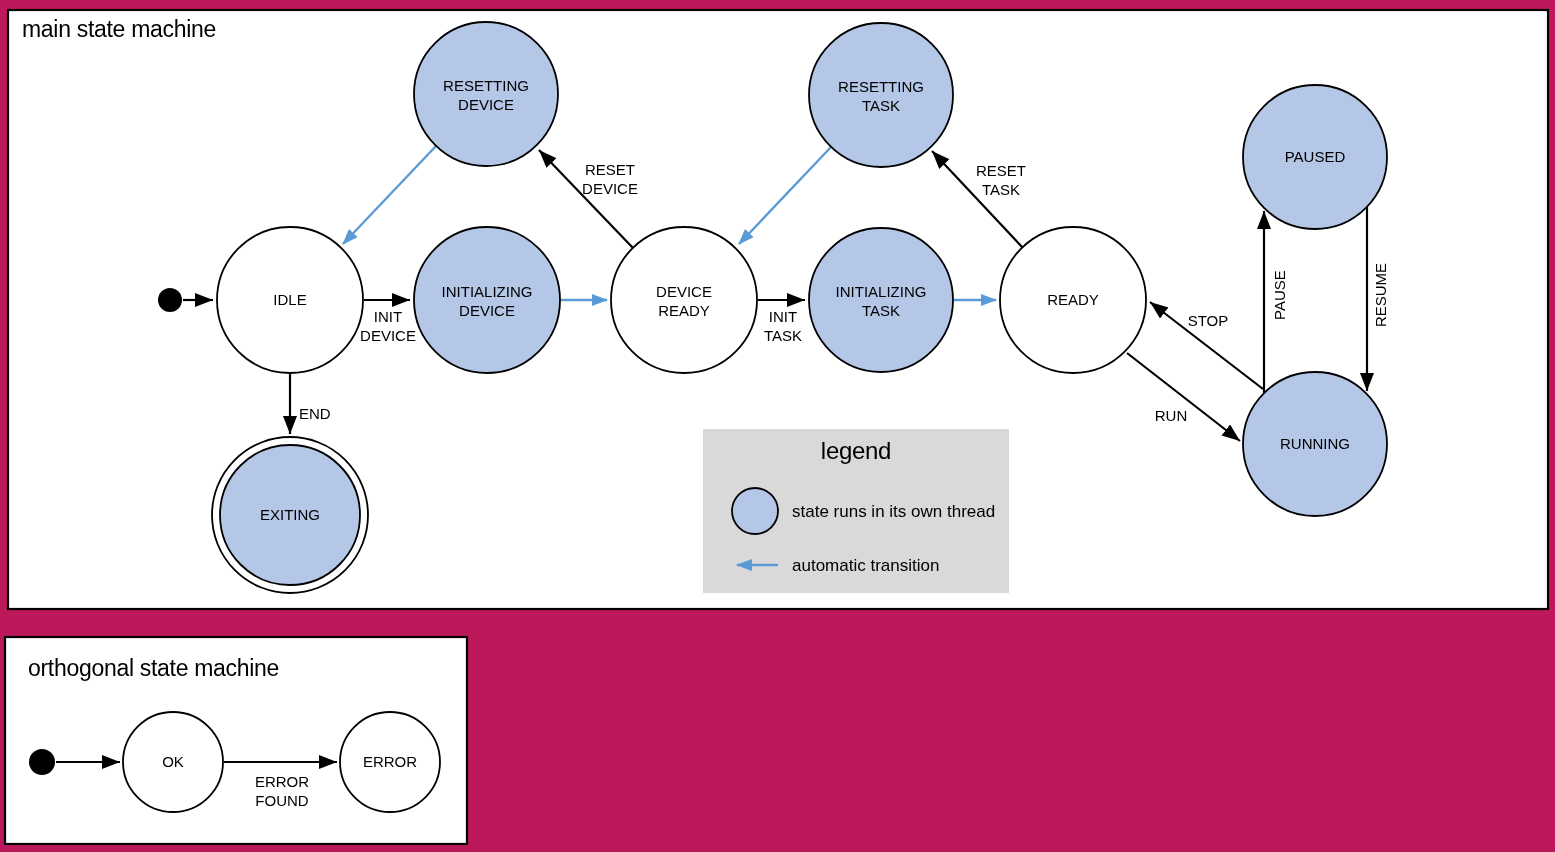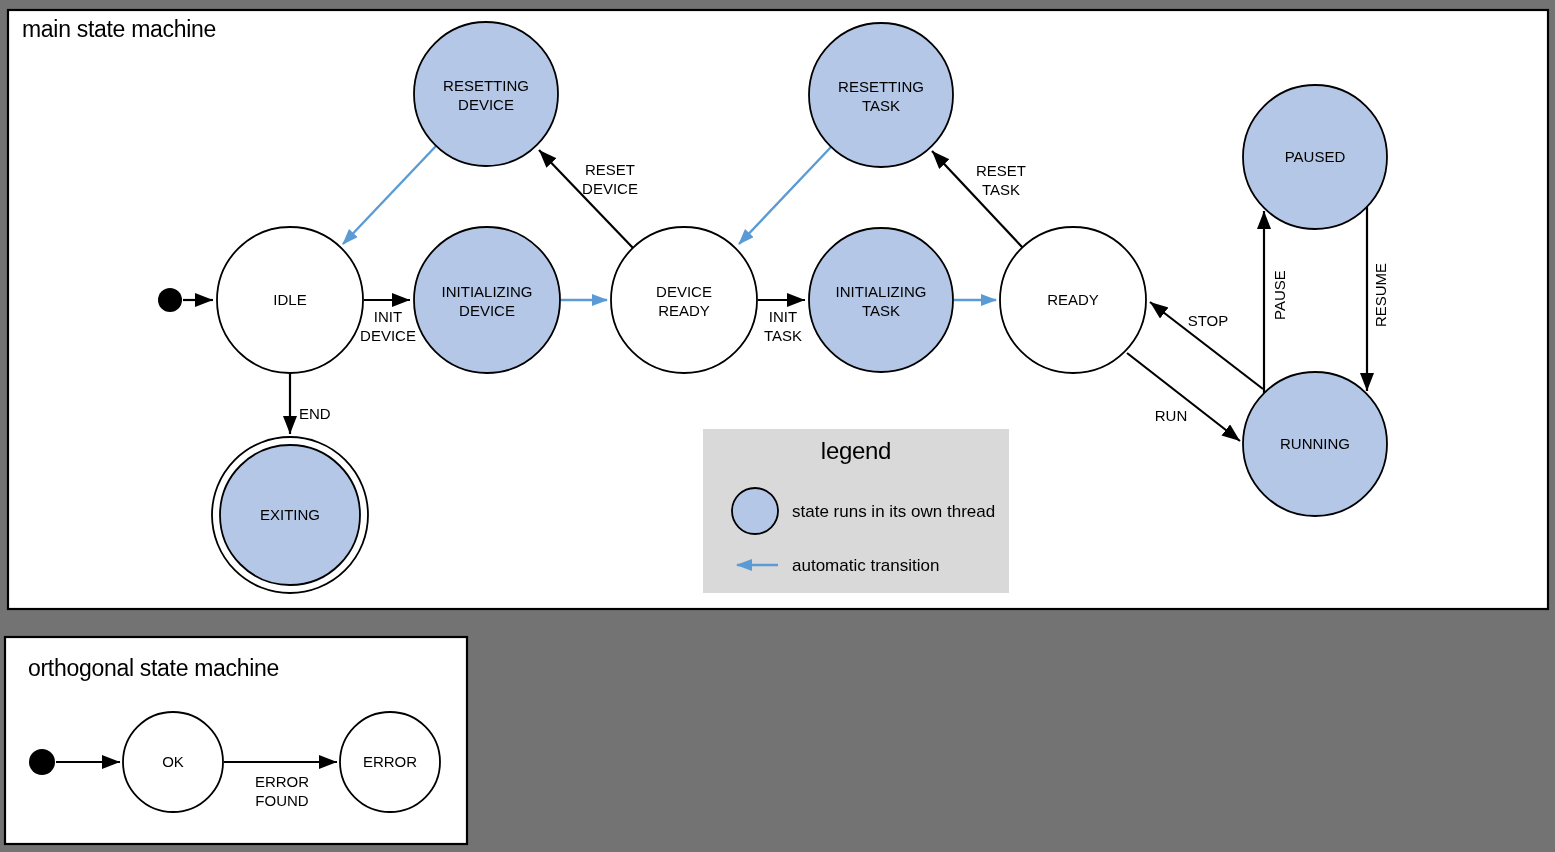--- a/index.html
+++ b/index.html
@@ -4,21 +4,21 @@
 <style>
   html, body {
     margin: 0;
     padding: 0;
     background: #ffffff;
   }
   .stage {
     position: relative;
     width: 1555px;
     height: 852px;
-    background: #737373;
+    background: #be185d;
     overflow: hidden;
   }
   svg text {
     font-family: "Liberation Sans", "DejaVu Sans", sans-serif;
     fill: #000000;
   }
   .title   { font-size: 23px; letter-spacing: -0.3px; }
   .lbl     { font-size: 15px; letter-spacing: 0px; }
   .legend-title { font-size: 24px; letter-spacing: -0.3px; }
   .legend-item  { font-size: 17px; }

